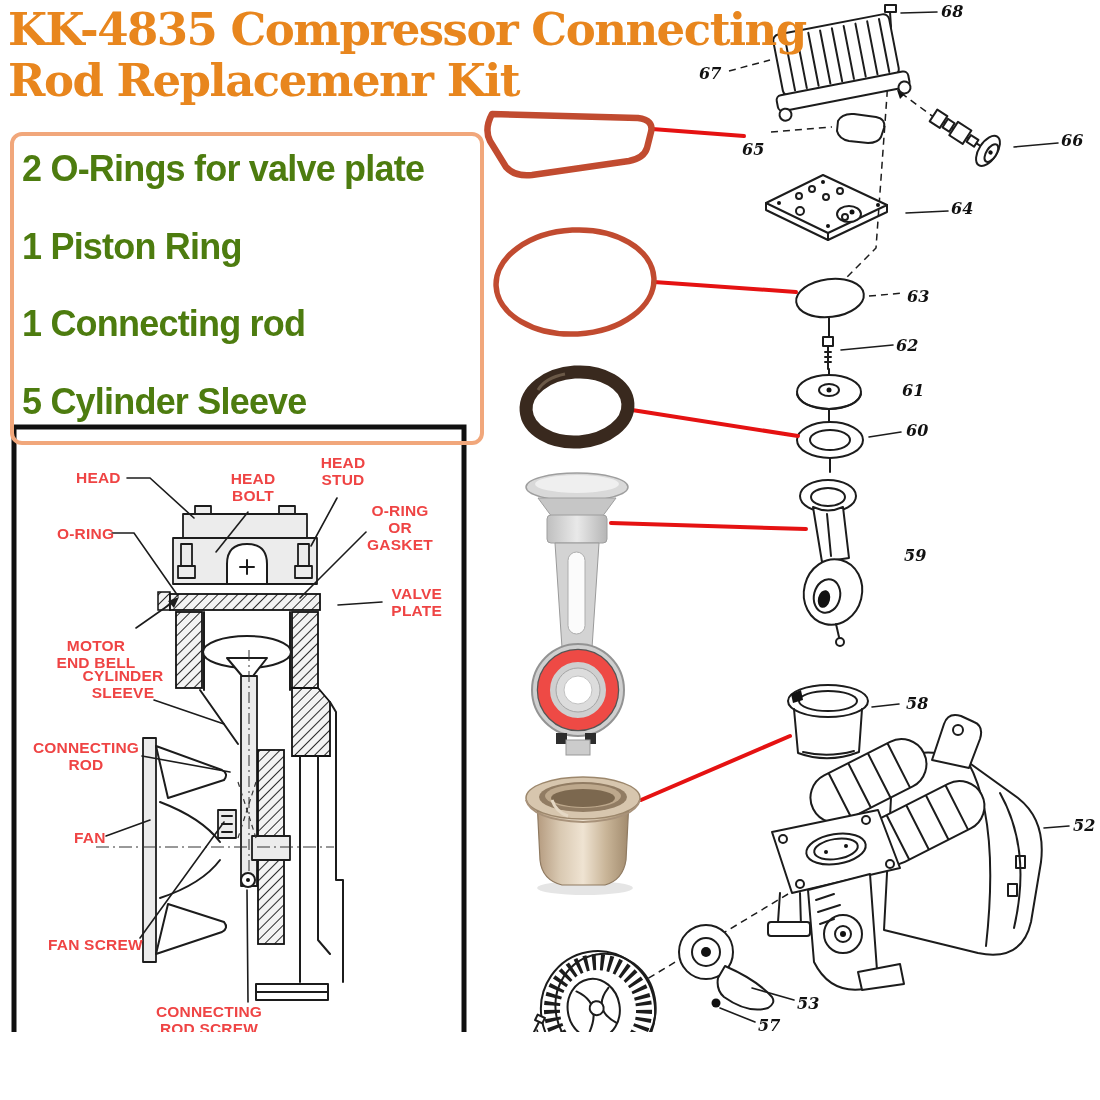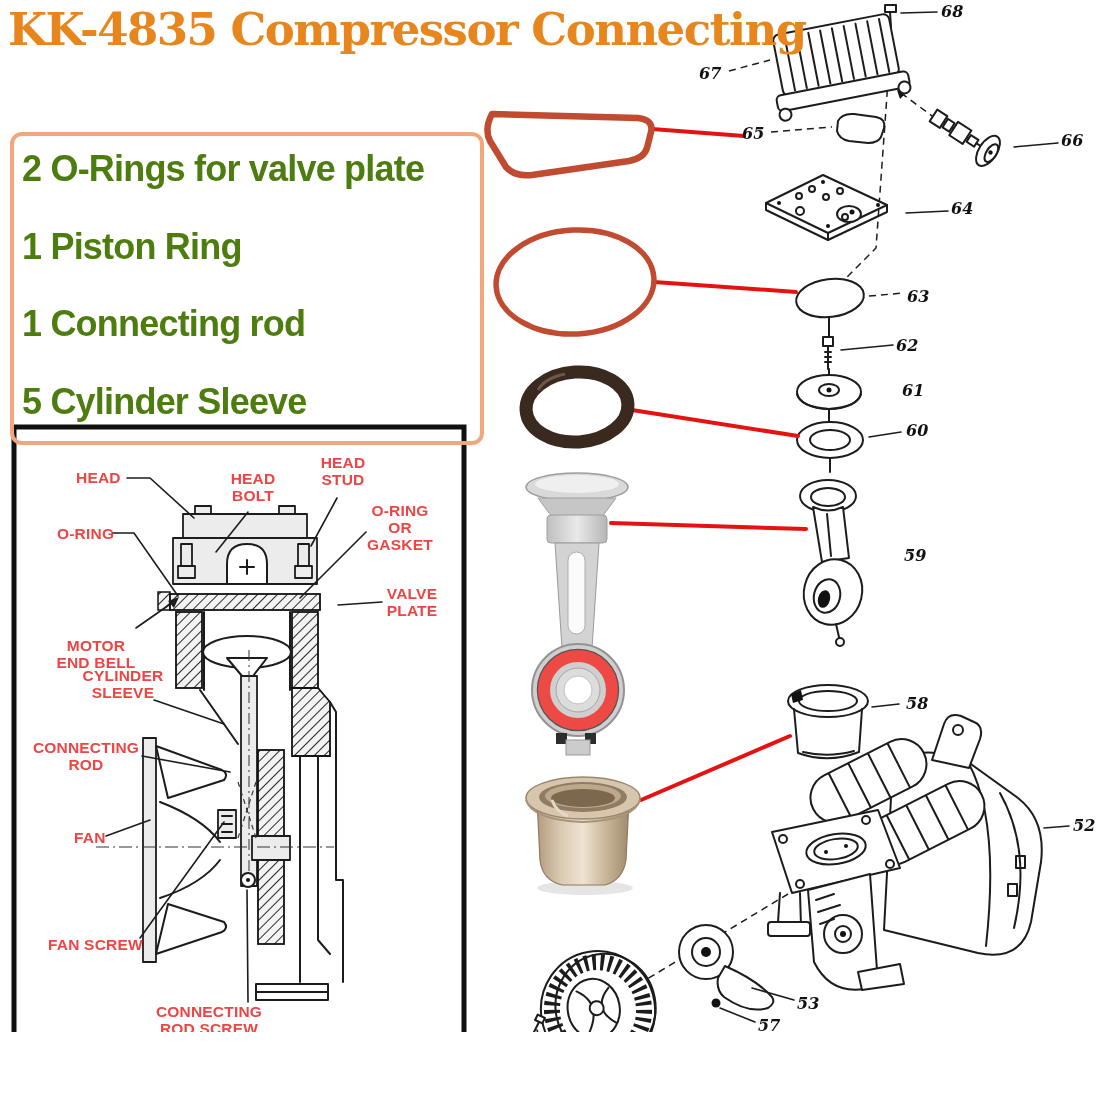--- a/index.html
+++ b/index.html
@@ -31,20 +31,21 @@
   .pring{fill:none;stroke:var(--piston_ring_brown,#39291e);}
   .bearing{stroke:var(--bearing_red,#ee4a45);}
 </style>
 </head>
 <body>
 
 <div class="canvas">
 
   <div class="title">
     <div>KK-4835 Compressor Connecting</div>
+    <div>Rod Replacemenr Kit</div>
   </div>
 
   <div class="kitbox">
     <div class="kit-item">2 O-Rings for valve plate</div>
     <div class="kit-item">1 Piston Ring</div>
     <div class="kit-item">1 Connecting rod</div>
     <div class="kit-item">5 Cylinder Sleeve</div>
   </div>
 
   <svg class="art" width="1100" height="1100" viewBox="0 0 1100 1100">
@@ -369,34 +370,34 @@
   <div class="xlabel ctr" style="left:222px;top:470px;width:62px;">HEAD
 BOLT</div>
   <div class="xlabel ctr" style="left:312px;top:454px;width:62px;">HEAD
 STUD</div>
   <div class="xlabel" style="left:57px;top:525px;">O-RING</div>
   <div class="xlabel ctr" style="left:364px;top:502px;width:72px;">O-RING
 OR
 GASKET</div>
   <div class="xlabel ctr" style="left:52px;top:601px;width:88px;margin-top:36px;">MOTOR
 END BELL</div>
-  <div class="xlabel ctr" style="left:382px;top:585px;width:60px;">VALVE
+  <div class="xlabel ctr" style="left:382px;top:585px;width:60px;text-align:right;">VALVE
 PLATE</div>
   <div class="xlabel ctr" style="left:78px;top:667px;width:90px;">CYLINDER
 SLEEVE</div>
   <div class="xlabel ctr" style="left:30px;top:739px;width:112px;">CONNECTING
 ROD</div>
   <div class="xlabel" style="left:74px;top:829px;">FAN</div>
   <div class="xlabel" style="left:48px;top:936px;">FAN SCREW</div>
   <div class="xlabel ctr" style="left:150px;top:1003px;width:118px;">CONNECTING
 ROD SCREW</div>
 
   <div class="pnum" style="left:941px;top:2px;">68</div>
   <div class="pnum" style="left:699px;top:64px;">67</div>
-  <div class="pnum" style="left:742px;top:124px;font-style:italic;">65</div>
+  <div class="pnum" style="left:742px;top:140px;font-style:italic;">65</div>
   <div class="pnum" style="left:1061px;top:131px;">66</div>
   <div class="pnum" style="left:951px;top:199px;">64</div>
   <div class="pnum" style="left:907px;top:287px;">63</div>
   <div class="pnum" style="left:896px;top:336px;">62</div>
   <div class="pnum" style="left:902px;top:381px;">61</div>
   <div class="pnum" style="left:906px;top:421px;">60</div>
   <div class="pnum" style="left:904px;top:546px;">59</div>
   <div class="pnum" style="left:906px;top:694px;">58</div>
   <div class="pnum" style="left:1073px;top:816px;">52</div>
   <div class="pnum" style="left:797px;top:994px;">53</div>

